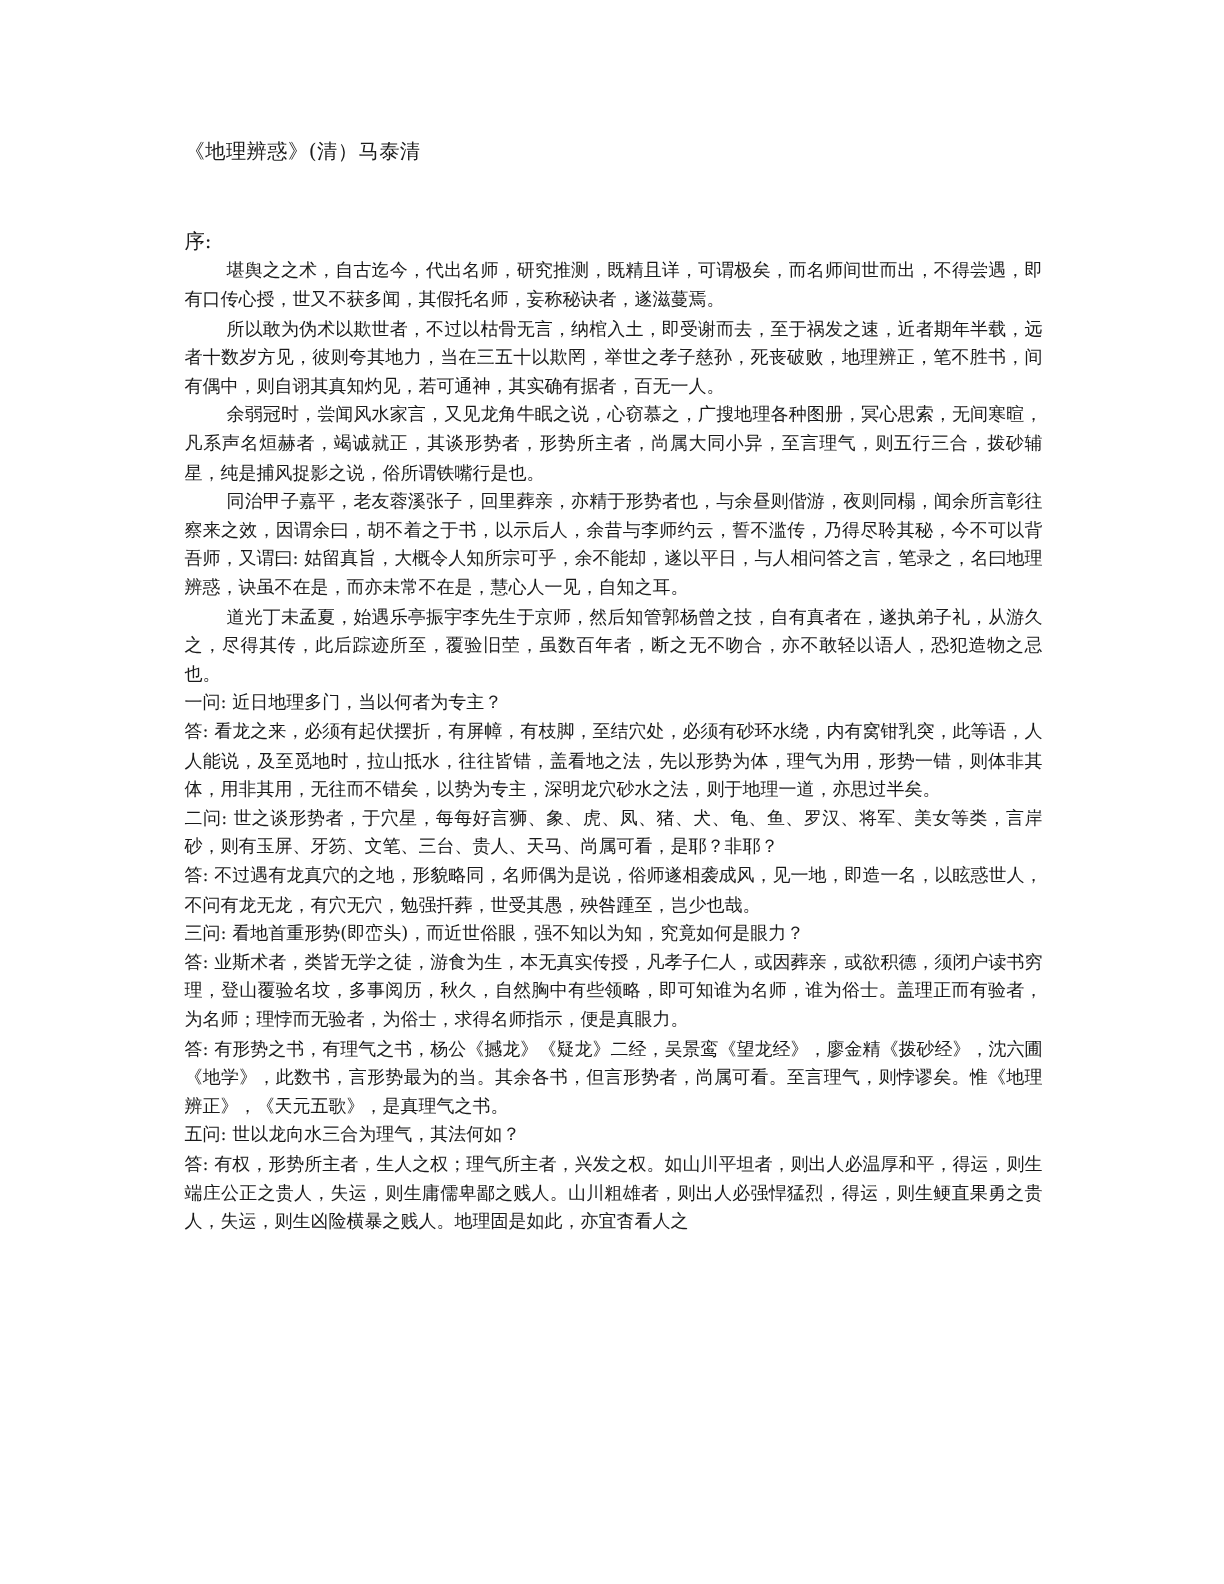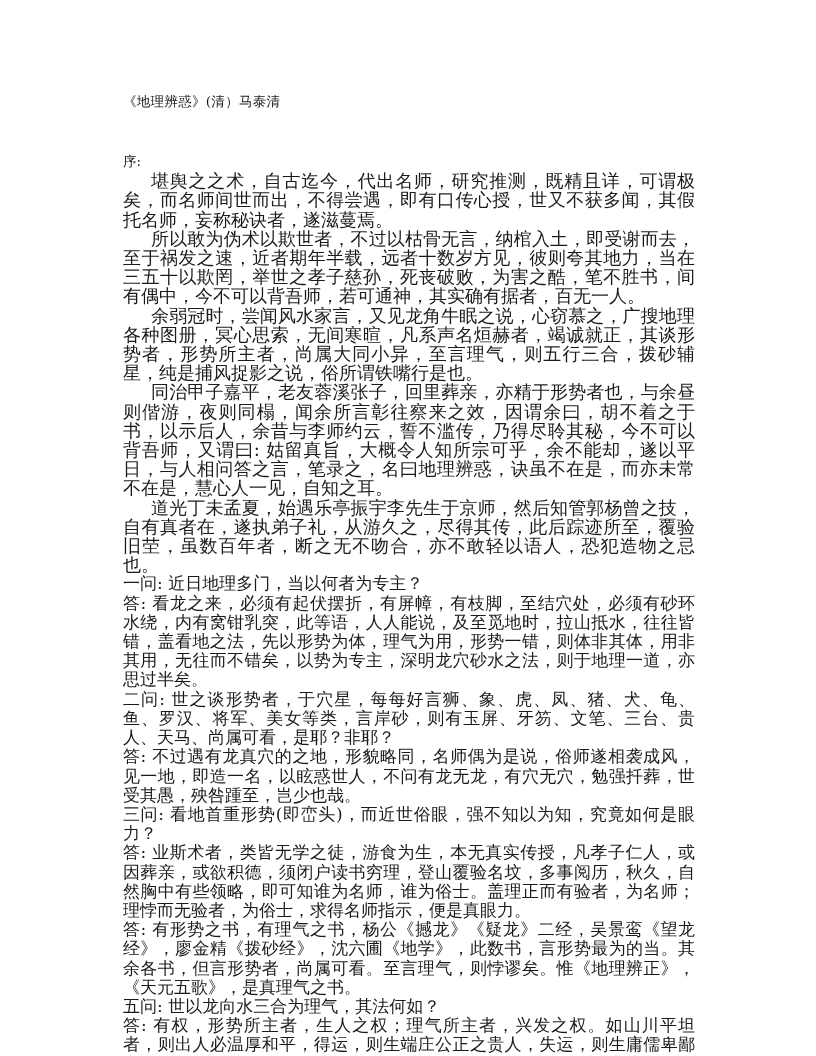--- a/index.html
+++ b/index.html
@@ -33,40 +33,40 @@
     line-height: 19px;
     letter-spacing: 0.3px;
     margin: 0 0 0 0;
     font-weight: normal;
     white-space: nowrap;
   }
   .gap-after-title {
     height: 41px;
   }
   .para {
-    font-size: 18px;
+    font-size: 12px;
     line-height: 19.2px;
     margin: 0;
     text-align: justify;
     text-justify: inter-ideograph;
     letter-spacing: 0;
     word-break: break-all;
   }
   .para.indent {
     text-indent: 28px;
   }
   .section-label {
     font-size: 13.5px;
     line-height: 19.2px;
     margin: 0;
     text-align: left;
     text-indent: 0;
   }
   .qline {
-    font-size: 17px;
+    font-size: 12px;
     line-height: 19.2px;
     margin: 0;
     text-align: justify;
     text-justify: inter-ideograph;
     text-indent: 0;
     word-break: break-all;
   }
 </style>
 </head>
 <body>
@@ -75,21 +75,21 @@
   <div class="content">
 
     <div class="doc-title">《地理辨惑》(清）马泰清</div>
 
     <div class="gap-after-title"></div>
 
     <div class="section-label">序:</div>
 
     <p class="para indent">堪舆之之术，自古迄今，代出名师，研究推测，既精且详，可谓极矣，而名师间世而出，不得尝遇，即有口传心授，世又不获多闻，其假托名师，妄称秘诀者，遂滋蔓焉。</p>
 
-    <p class="para indent">所以敢为伪术以欺世者，不过以枯骨无言，纳棺入土，即受谢而去，至于祸发之速，近者期年半载，远者十数岁方见，彼则夸其地力，当在三五十以欺罔，举世之孝子慈孙，死丧破败，为害之酷，笔不胜书，间有偶中，今不可以背吾师，若可通神，其实确有据者，百无一人。</p>
+    <p class="para indent">所以敢为伪术以欺世者，不过以枯骨无言，纳棺入土，即受谢而去，至于祸发之速，近者期年半载，远者十数岁方见，彼则夸其地力，当在三五十以欺罔，举世之孝子慈孙，死丧破败，地理辨正，笔不胜书，间有偶中，则自诩其真知灼见，若可通神，其实确有据者，百无一人。</p>
 
     <p class="para indent">余弱冠时，尝闻风水家言，又见龙角牛眠之说，心窃慕之，广搜地理各种图册，冥心思索，无间寒暄，凡系声名烜赫者，竭诚就正，其谈形势者，形势所主者，尚属大同小异，至言理气，则五行三合，拨砂辅星，纯是捕风捉影之说，俗所谓铁嘴行是也。</p>
 
     <p class="para indent">同治甲子嘉平，老友蓉溪张子，回里葬亲，亦精于形势者也，与余昼则偕游，夜则同榻，闻余所言彰往察来之效，因谓余曰，胡不着之于书，以示后人，余昔与李师约云，誓不滥传，乃得尽聆其秘，今不可以背吾师，又谓曰: 姑留真旨，大概令人知所宗可乎，余不能却，遂以平日，与人相问答之言，笔录之，名曰地理辨惑，诀虽不在是，而亦未常不在是，慧心人一见，自知之耳。</p>
 
     <p class="para indent">道光丁未孟夏，始遇乐亭振宇李先生于京师，然后知管郭杨曾之技，自有真者在，遂执弟子礼，从游久之，尽得其传，此后踪迹所至，覆验旧茔，虽数百年者，断之无不吻合，亦不敢轻以语人，恐犯造物之忌也。</p>
 
     <p class="qline">一问: 近日地理多门，当以何者为专主？</p>
     <p class="qline">答: 看龙之来，必须有起伏摆折，有屏幛，有枝脚，至结穴处，必须有砂环水绕，内有窝钳乳突，此等语，人人能说，及至觅地时，拉山抵水，往往皆错，盖看地之法，先以形势为体，理气为用，形势一错，则体非其体，用非其用，无往而不错矣，以势为专主，深明龙穴砂水之法，则于地理一道，亦思过半矣。</p>
 

